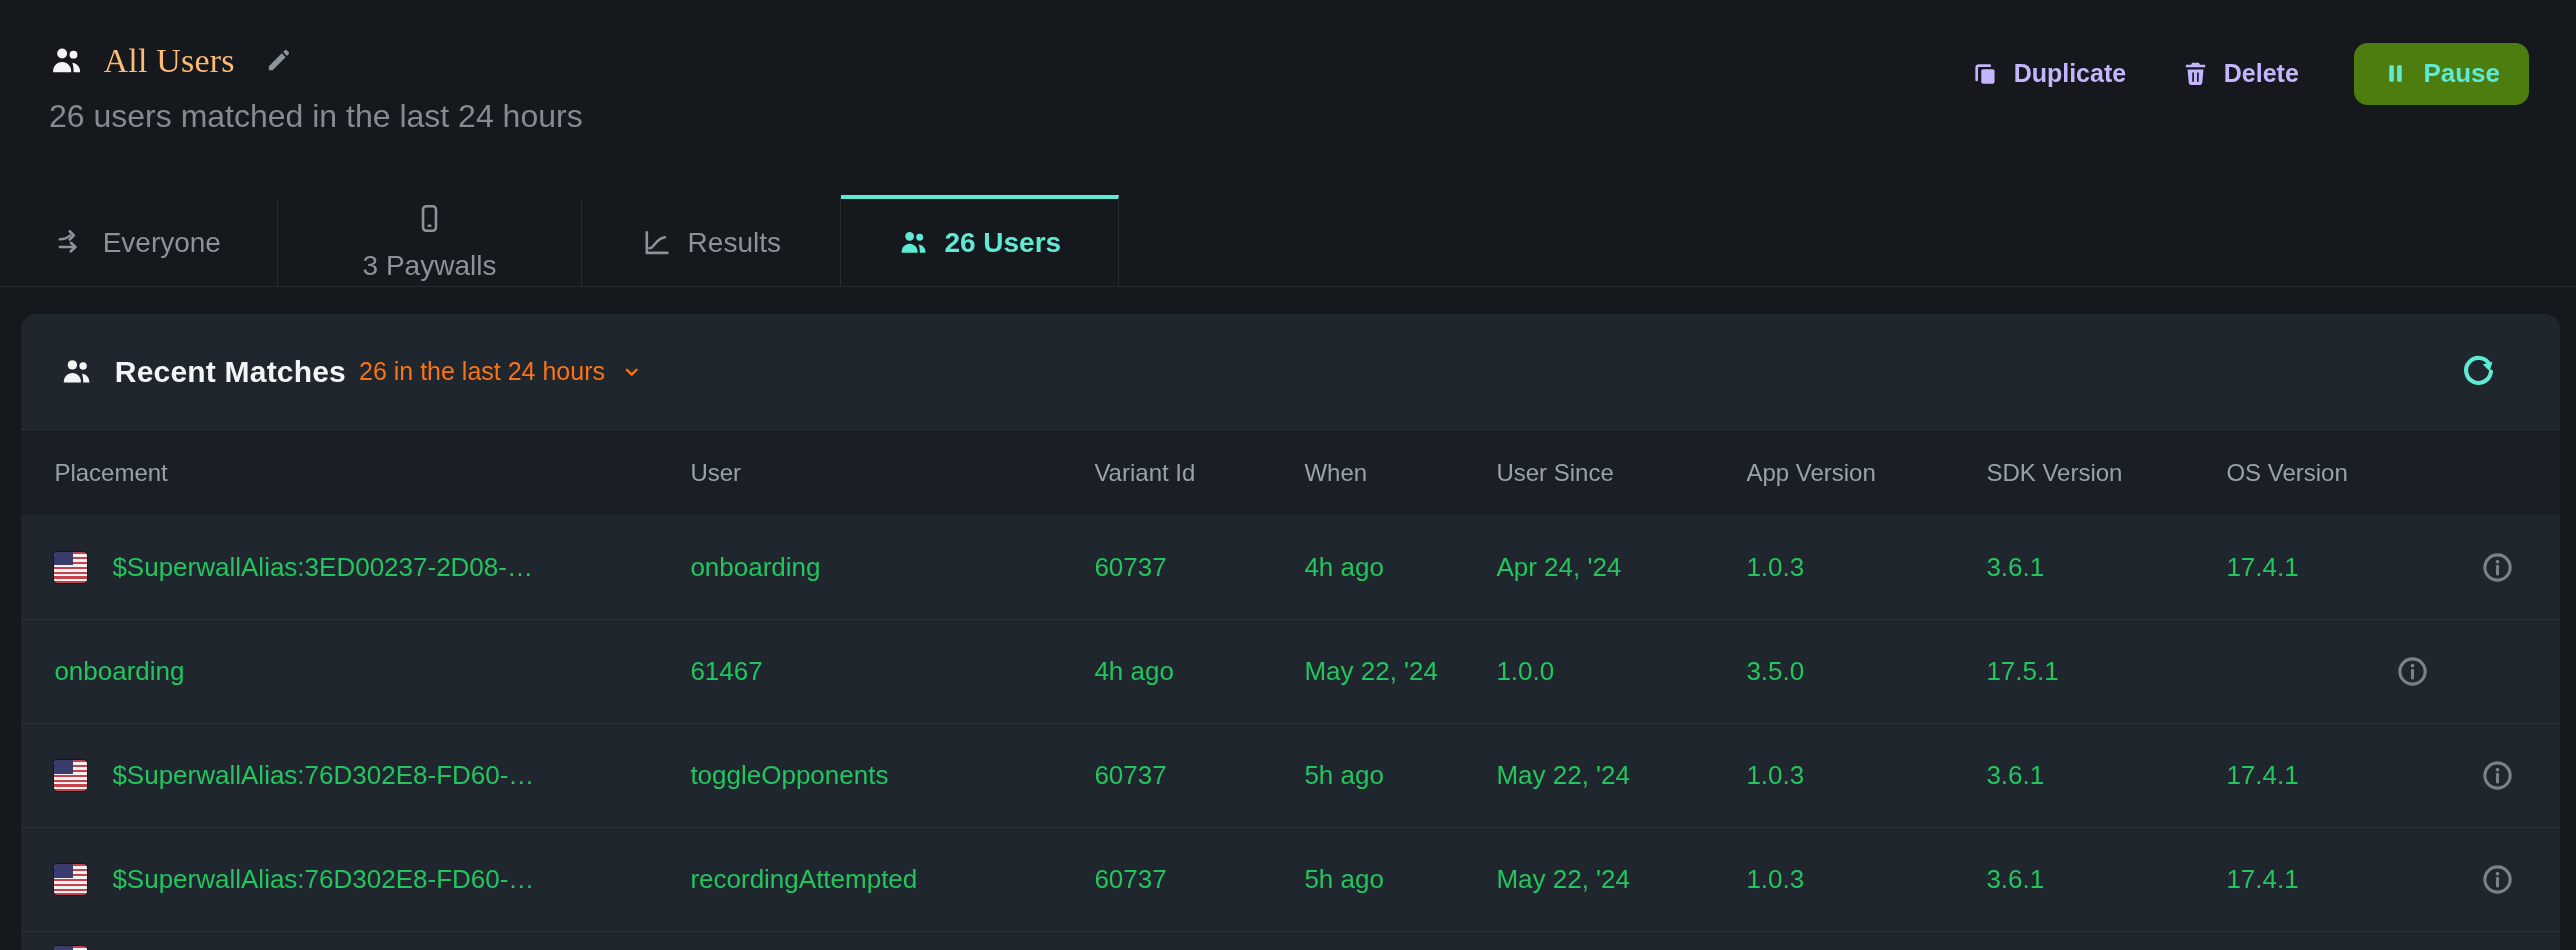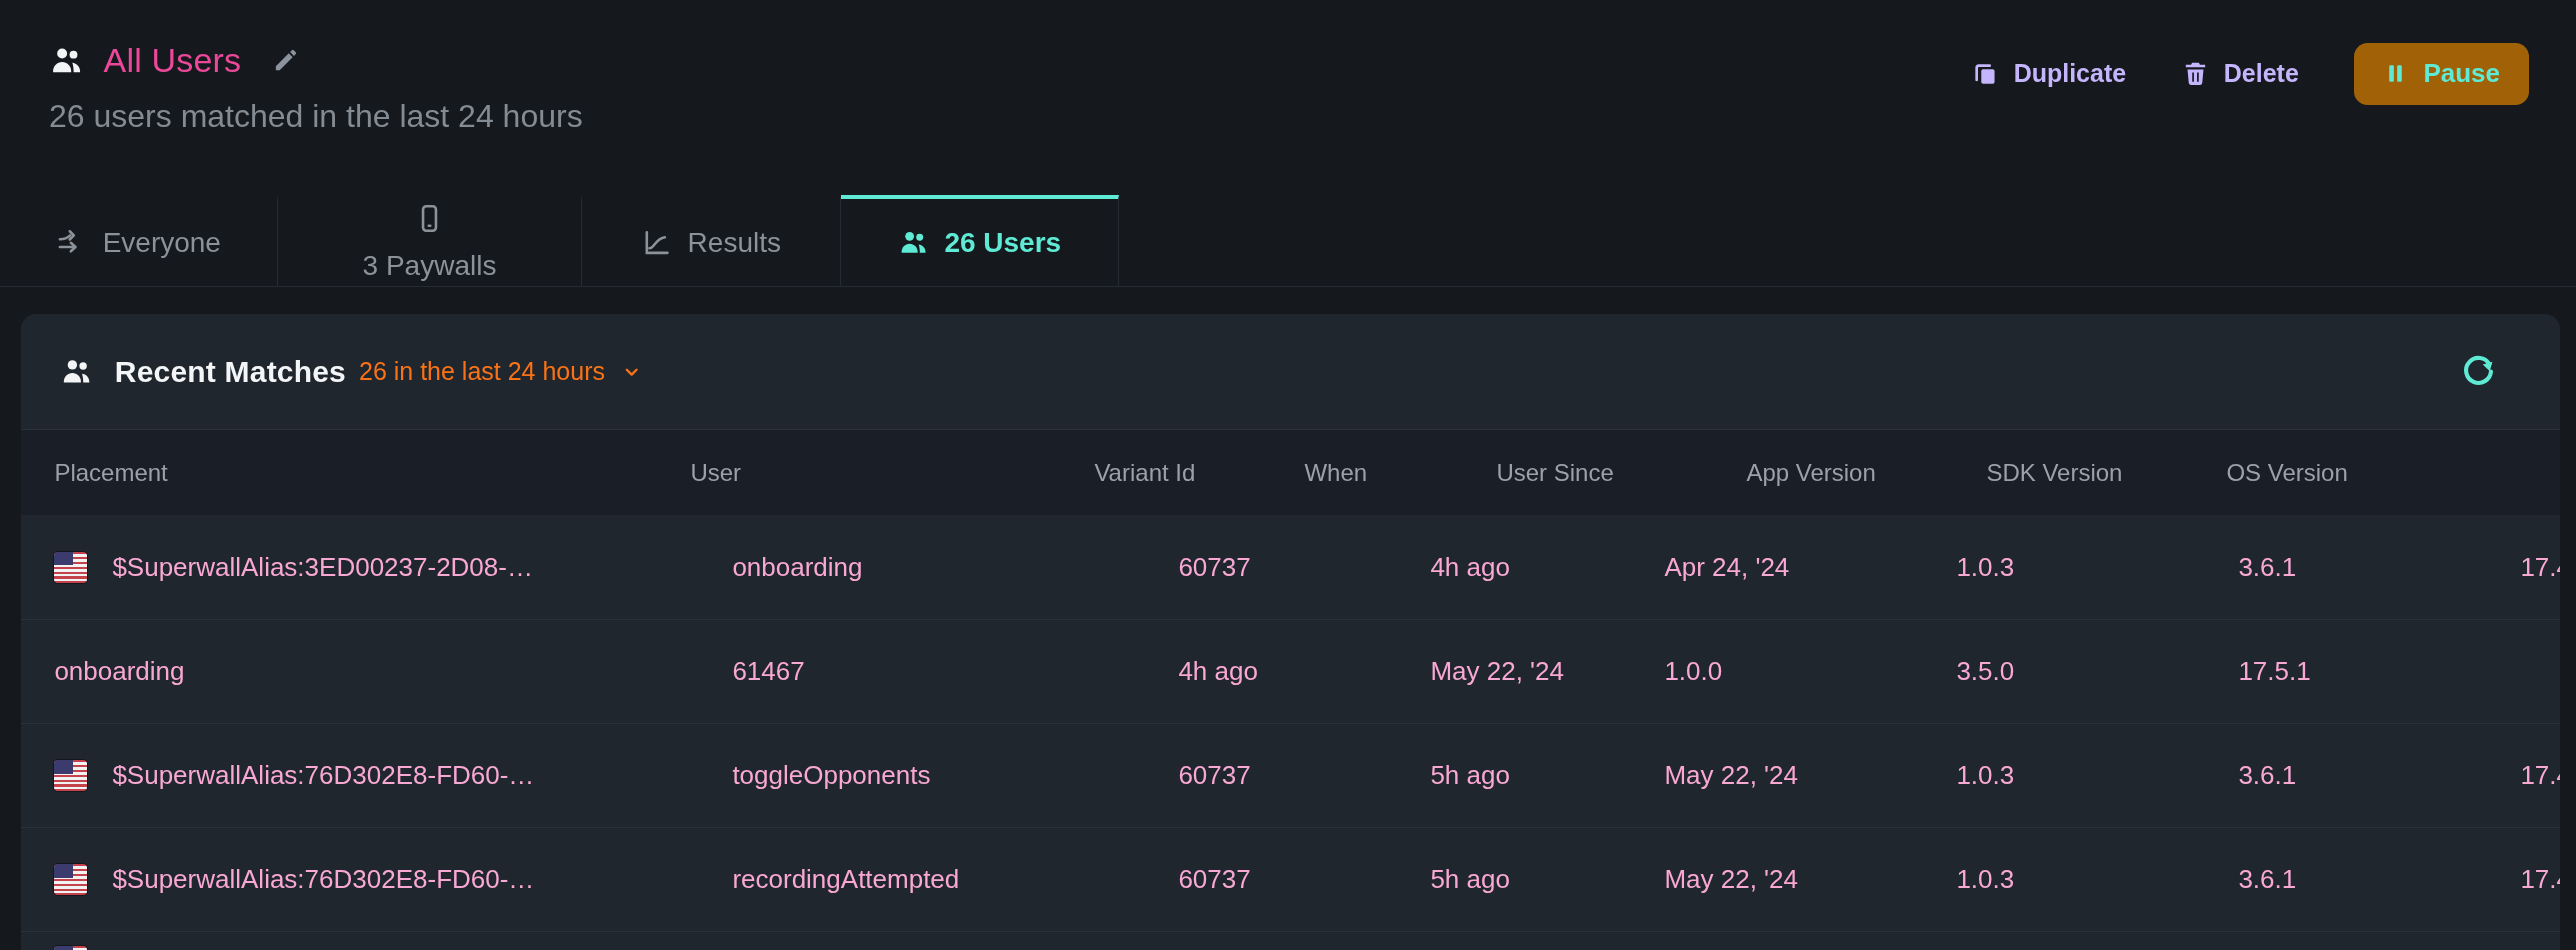--- a/index.html
+++ b/index.html
@@ -15,34 +15,34 @@
   
   .page-header {
     height:195px;
     padding:35px 47px 0 49px;
     display:flex;
     justify-content:space-between;
     align-items:flex-start;
   }
   .title-row { display:flex; align-items:center; gap:19.5px; height:51px; }
   .title-row .users-glyph { color:#f2f4f6; }
-  .page-title { font-size:34px; font-weight:500; color:#ec4899; letter-spacing:0.2px; }
+  .page-title { font-size:34px; font-weight:500; color:#fdba74; letter-spacing:0.2px;font-family:Liberation Serif, serif; }
   .edit-btn { background:none; border:none; cursor:pointer; color:#8b939c; padding:3.9px; margin-left:5.8px; }
   .page-subtitle { margin-top:12px; font-size:32px; color:#848b93; }
 
   .header-actions { display:flex; align-items:center; gap:55px; margin-top:7.8px; }
   .ghost-btn {
     display:flex; align-items:center; gap:13.6px;
     background:none; border:none; cursor:pointer;
     color:#c4b5fd; font-family:inherit;
     font-size:25px; font-weight:700;
   }
   .pause-btn {
     display:flex; align-items:center; gap:15.6px;
-    background:#a16207; border:none; cursor:pointer;
+    background:#4d7c0f; border:none; cursor:pointer;
     color:#5eead4; font-family:inherit;
     font-size:26px; font-weight:700;
     padding:0 29px; height:62px; border-radius:13.6px;
   }
 
   
   .tab-bar {
     height:92px;
     display:flex;
     border-bottom:1px solid #262b32;
@@ -99,23 +99,22 @@
   .thead {
     height:86px;
     background:#1a1f27;
     border-top:1px solid #2b313a;
     color:#99a1a9; font-size:24px; font-weight:500;
   }
   .trow {
     height:104px;
     border-top:1px solid #2b313a;
     background:#20262e;
-    font-size:26px; font-weight:500; color:#f9a8d4;
+    font-size:26px; font-weight:500; color:#22c55e;
     cursor:pointer;
-    gap:42px;
   }
   .trow:first-child { border-top:none; }
   .user-cell { display:flex; align-items:center; gap:25px; }
 
   .flag {
     width:33px; height:31px; border-radius:3.9px;
     position:relative; overflow:hidden; flex:none;
     box-shadow:0 0 0 1px rgba(0,0,0,.35);
   }
   .flag-us { background:repeating-linear-gradient(180deg,#c4424b 0 2.4px,#f2f2f2 2.4px 4.9px); }

